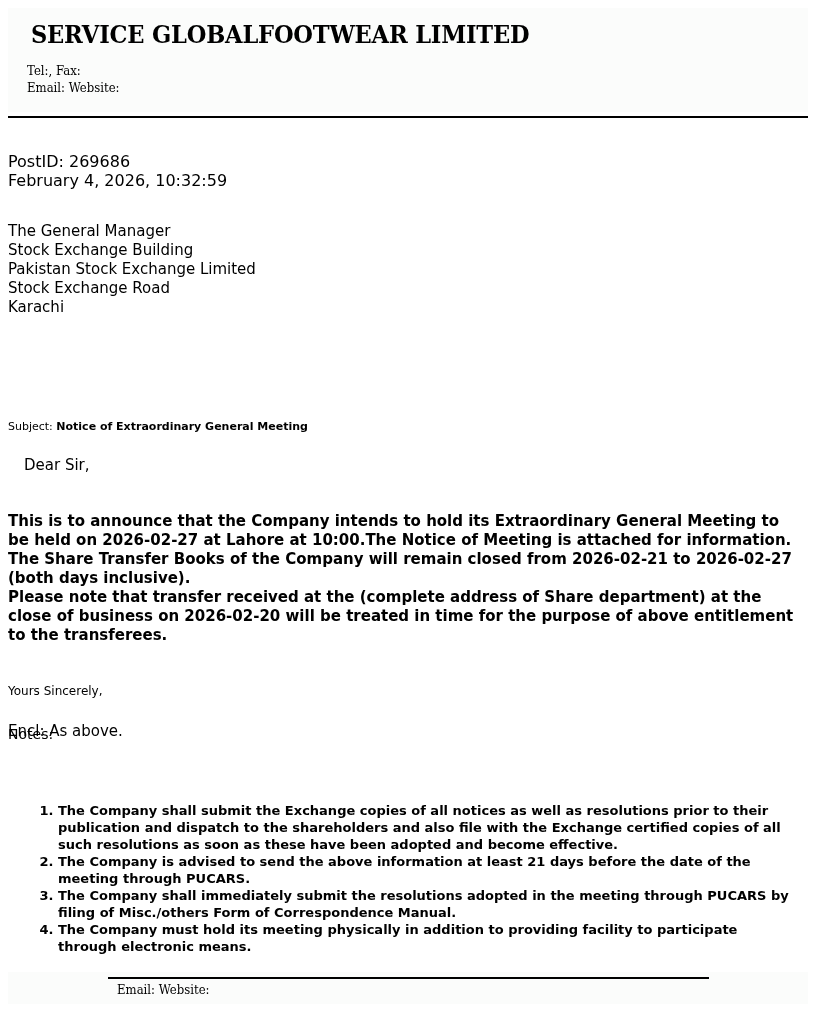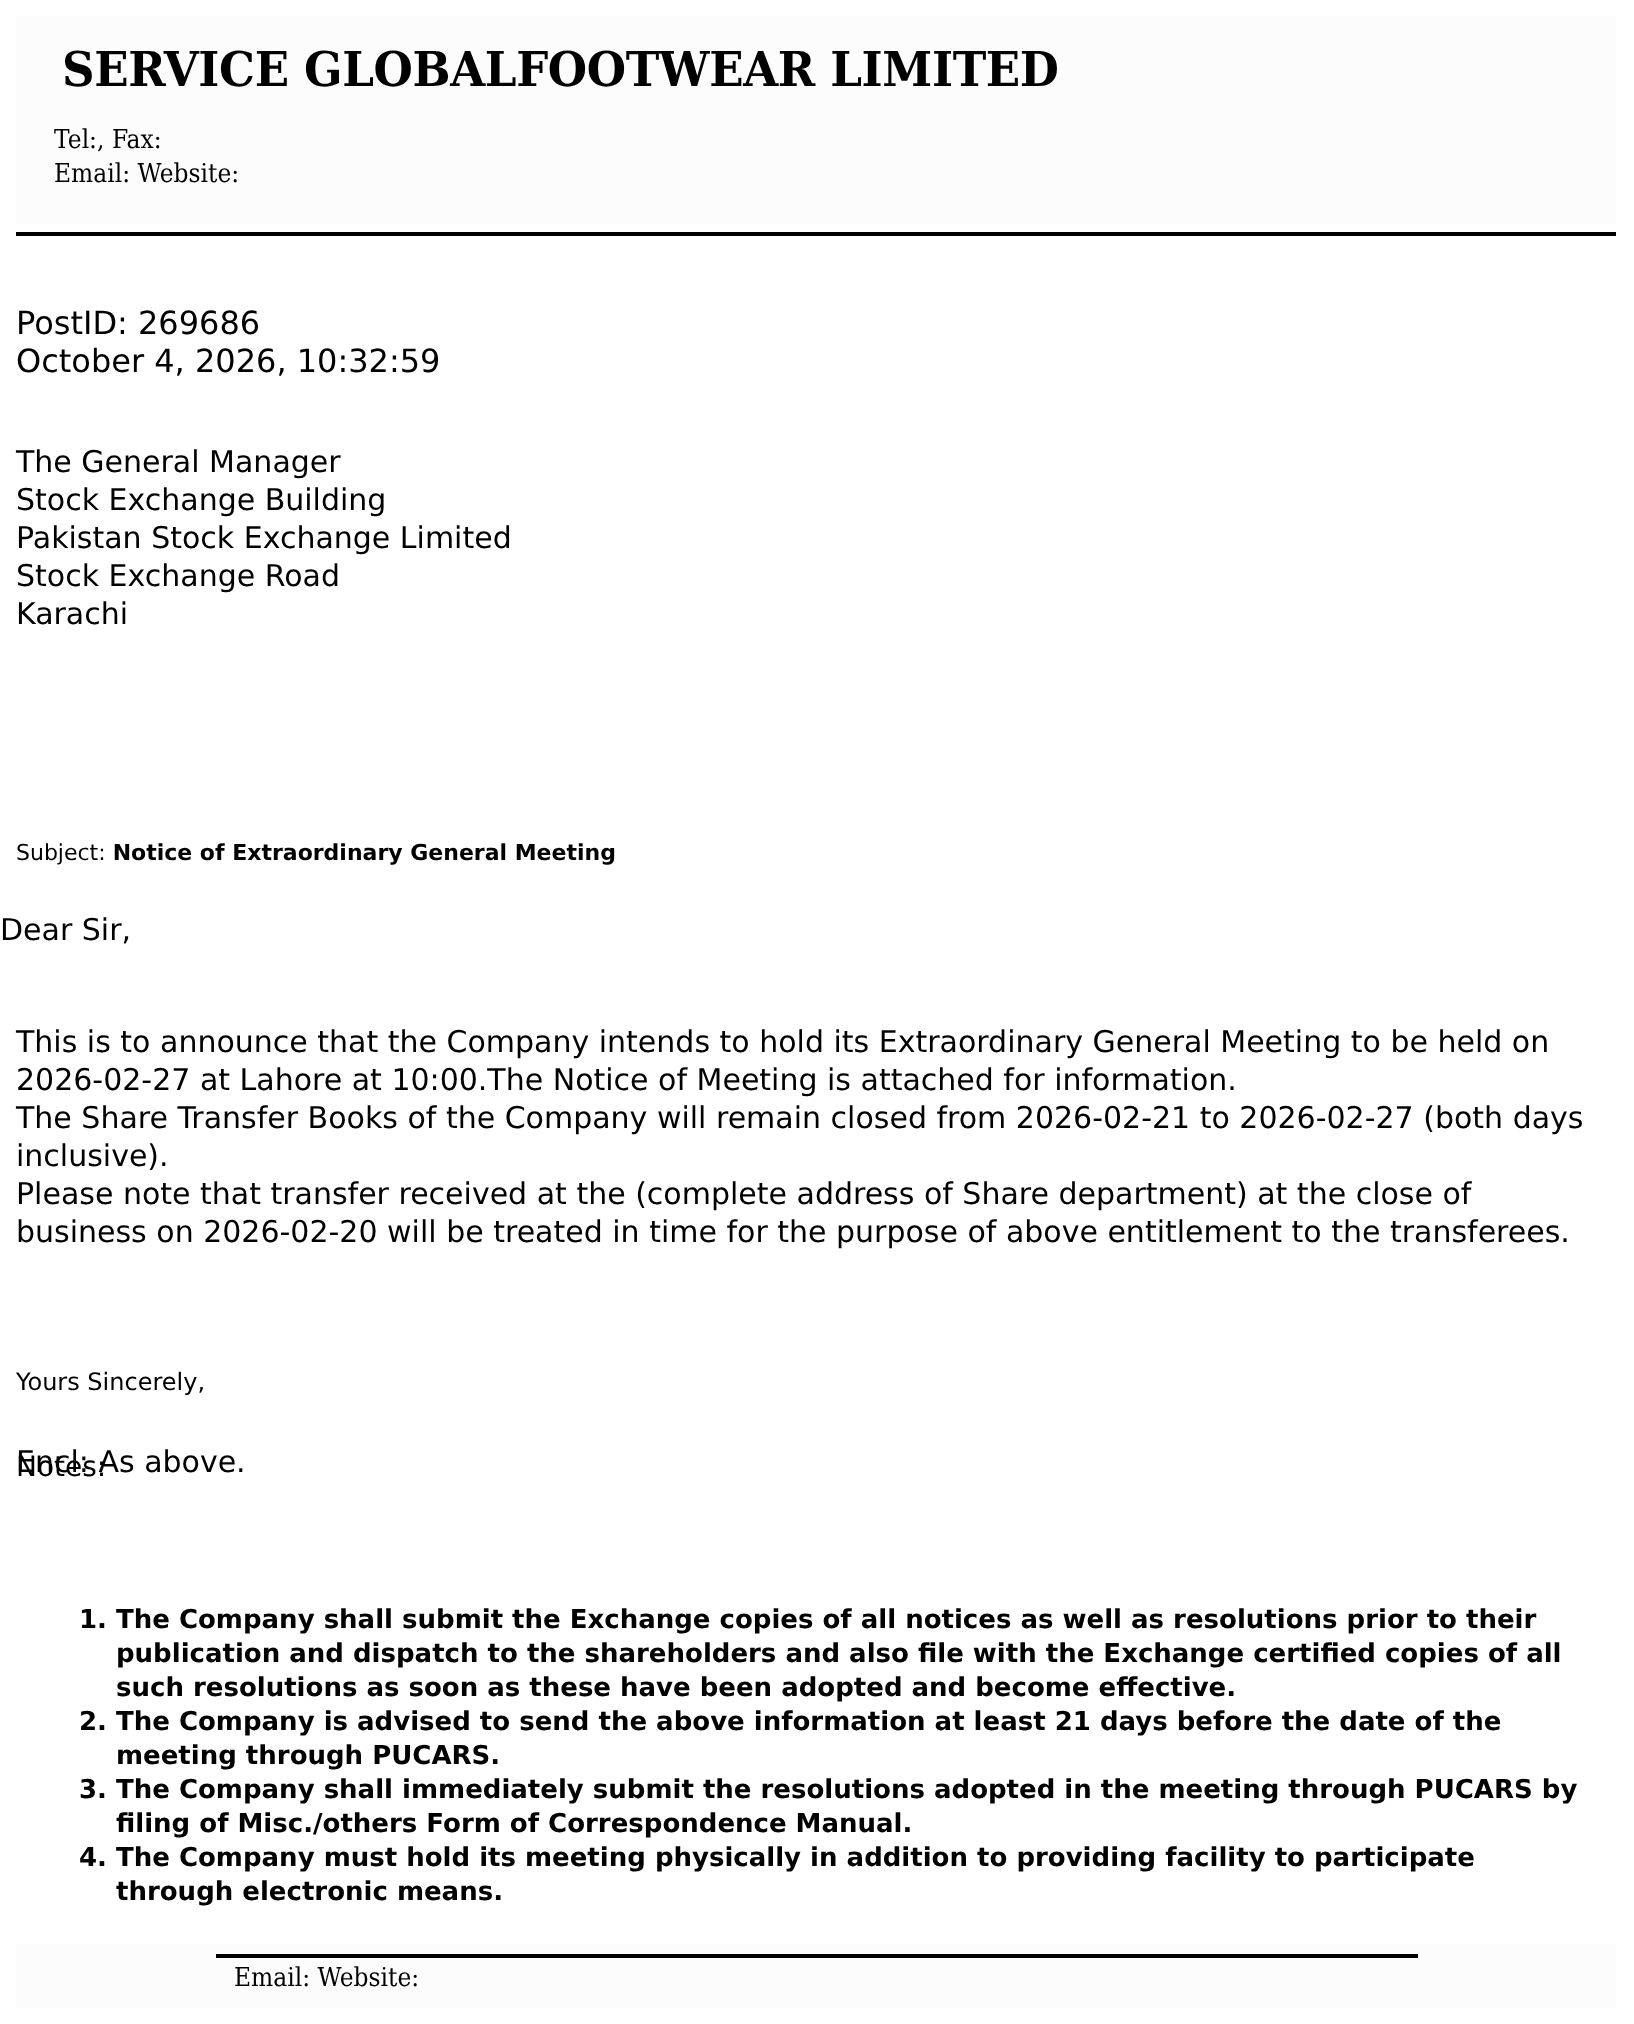--- a/index.html
+++ b/index.html
@@ -6,23 +6,23 @@
     body { width: 817px; height: 1012px; position: relative; overflow: hidden; color: #000; font-family: "DejaVu Sans", sans-serif; }
     .header { position: absolute; left: 8px; top: 8px; width: 800px; height: 104px; background: #fbfcfb; }
     .company { position: absolute; left: 23px; top: 12px; font-family: "DejaVu Serif", serif; font-weight: bold; font-size: 24px; letter-spacing: -0.2px; white-space: nowrap; transform: scaleX(0.94); transform-origin: left top; }
     .contact { position: absolute; left: 19px; top: 54px; font-family: "DejaVu Serif", serif; font-size: 13px; line-height: 17px; transform: scaleX(0.9); transform-origin: left top; white-space: nowrap; }
     .rule-top { position: absolute; left: 8px; top: 116px; width: 800px; height: 2px; background: #000; }
     .meta { position: absolute; left: 8px; top: 152px; font-size: 16px; line-height: 19px; white-space: nowrap; }
     .addr { position: absolute; left: 8px; top: 222px; font-size: 15px; line-height: 19px; white-space: nowrap; }
     .addr .bold { font-weight: normal; }
     .subject { position: absolute; left: 8px; top: 420px; font-size: 11px; white-space: nowrap; text-align: center; }
     .subject b { font-weight: bold; }
-    .salutation { position: absolute; left: 0; top: 456px; font-size: 15px; }
+    .salutation { position: absolute; left: 24px; top: 456px; font-size: 15px; }
     .body { position: absolute; left: 8px; top: 512px; width: 790px; font-size: 15px; line-height: 19px; }
-    .body p { margin: 0; }
+    .body p { margin: 0; font-weight: bold; }
     .closing { position: absolute; left: 8px; top: 684px; font-size: 12px; }
     .encl { position: absolute; left: 8px; top: 722px; font-size: 15px; }
     .notes-label { position: absolute; left: 8px; top: 726px; font-size: 14px; }
     .notes { position: absolute; left: 8px; top: 802px; width: 790px; font-size: 13px; line-height: 17px; margin: 0; padding-left: 50px; box-sizing: border-box; font-weight: bold; }
     .notes li { margin: 0; }
     .footer { position: absolute; left: 8px; top: 972px; width: 800px; height: 32px; background: #fbfcfb; }
     .rule-bottom { position: absolute; left: 108px; top: 977px; width: 601px; height: 2px; background: #000; }
     .footer-text { position: absolute; left: 117px; top: 982px; font-family: "DejaVu Serif", serif; font-size: 13px; transform: scaleX(0.9); transform-origin: left top; white-space: nowrap; }
   </style>
 </head>
@@ -32,21 +32,21 @@
   <div class="company">SERVICE GLOBALFOOTWEAR LIMITED</div>
   <div class="contact">
     <div>Tel:,  Fax:</div>
     <div>Email: Website:</div>
   </div>
 </div>
 <div class="rule-top"></div>
 
 <div class="meta">
   <div>PostID: 269686</div>
-  <div>October 4, 2026, 10:32:59</div>
+  <div>February 4, 2026, 10:32:59</div>
 </div>
 
 <div class="addr">
   <div class="bold">The General Manager</div>
   <div>Stock Exchange Building</div>
   <div>Pakistan Stock Exchange Limited</div>
   <div>Stock Exchange Road</div>
   <div>Karachi</div>
 </div>
 

